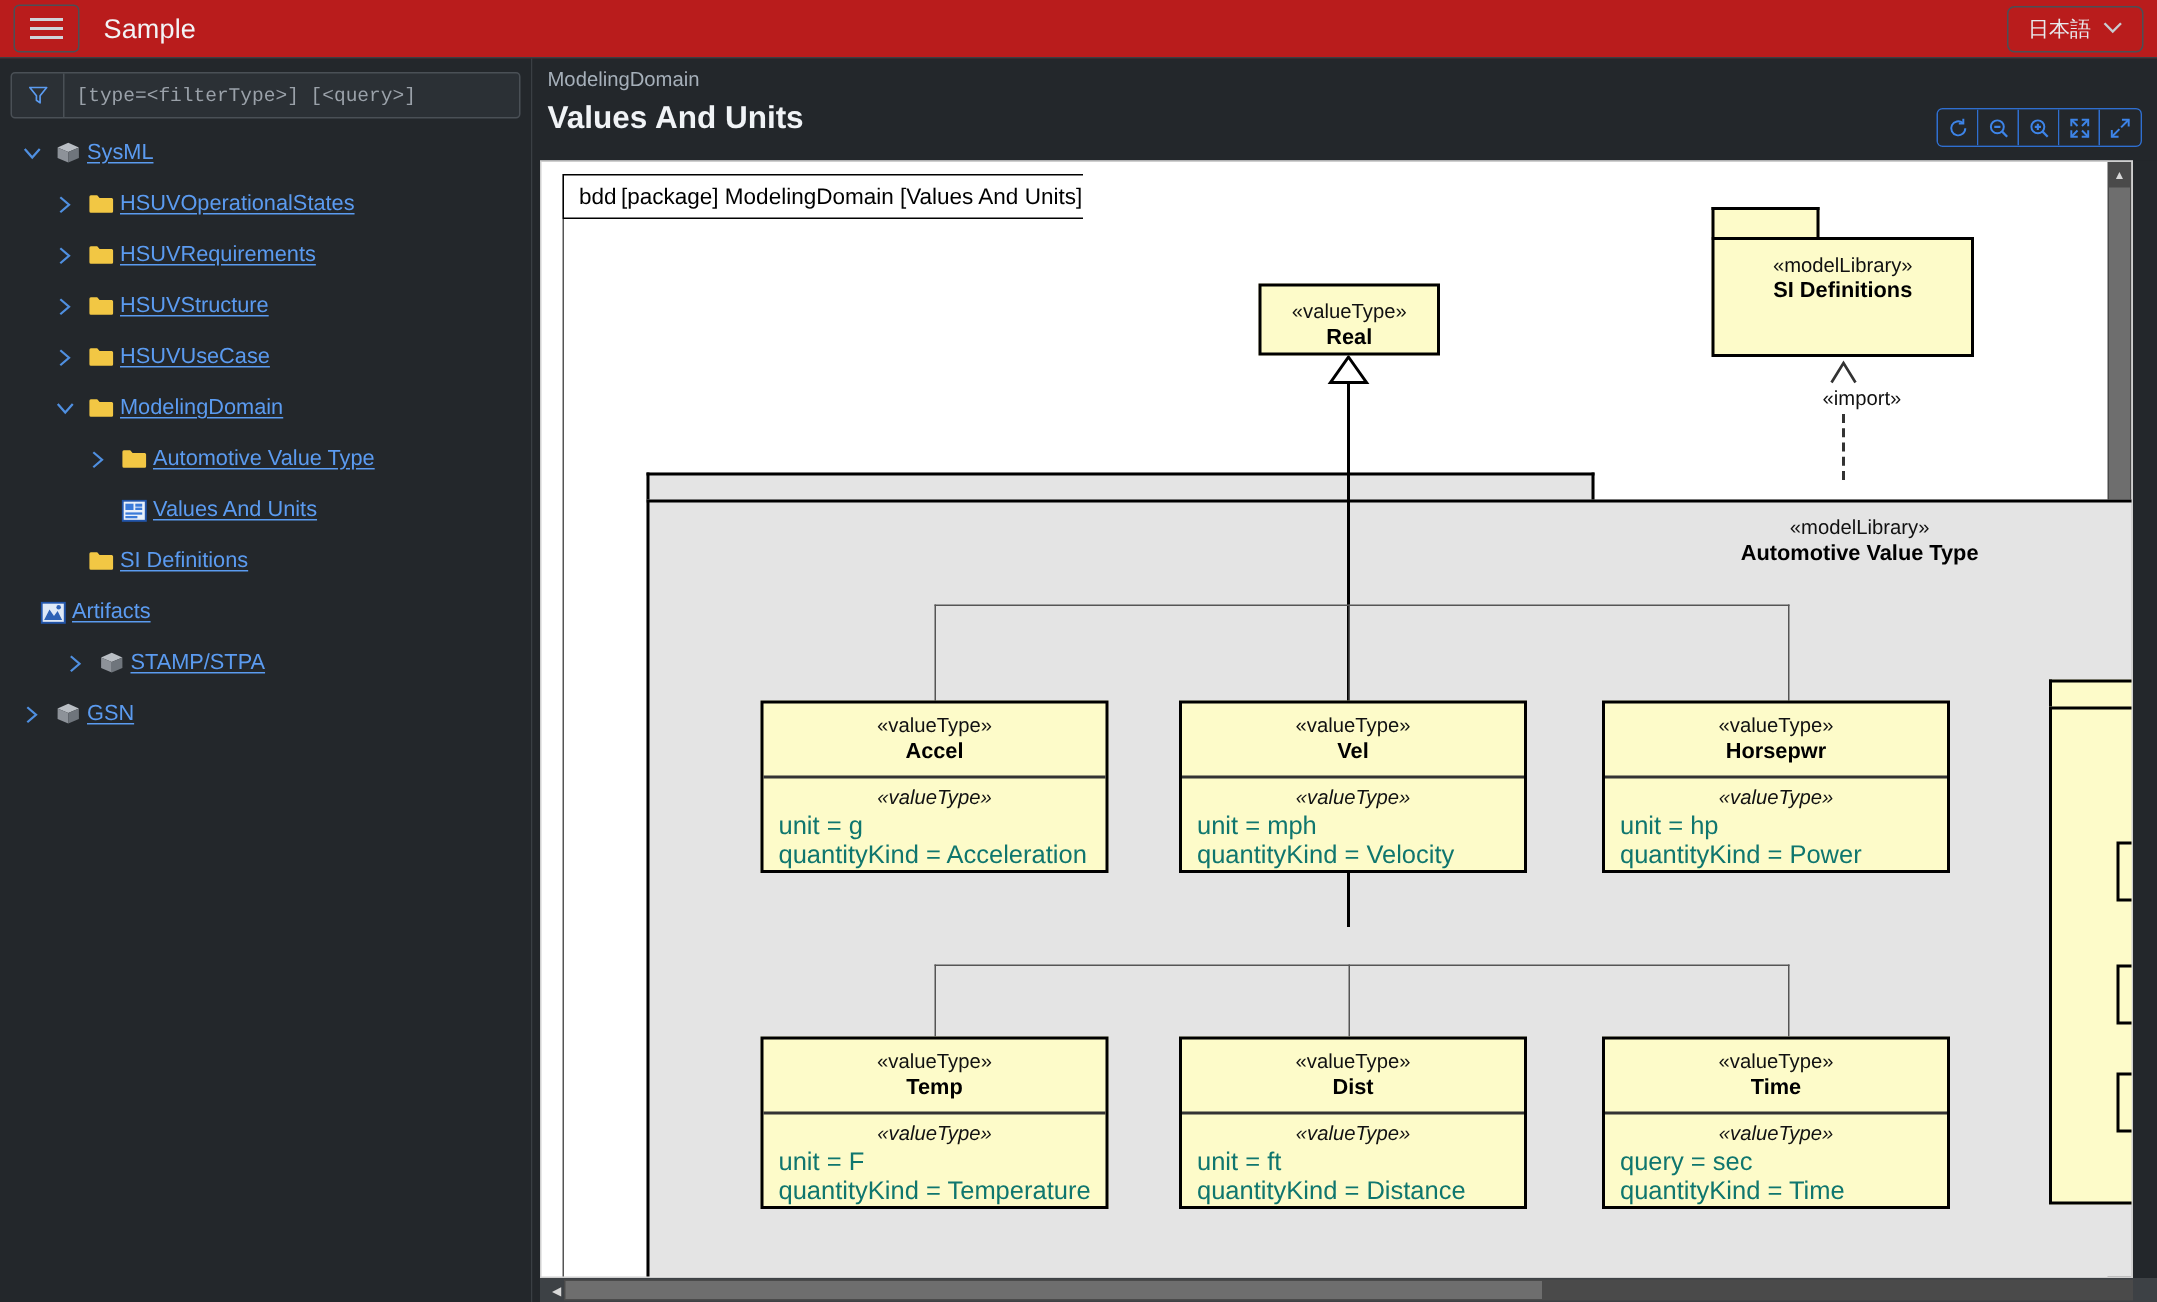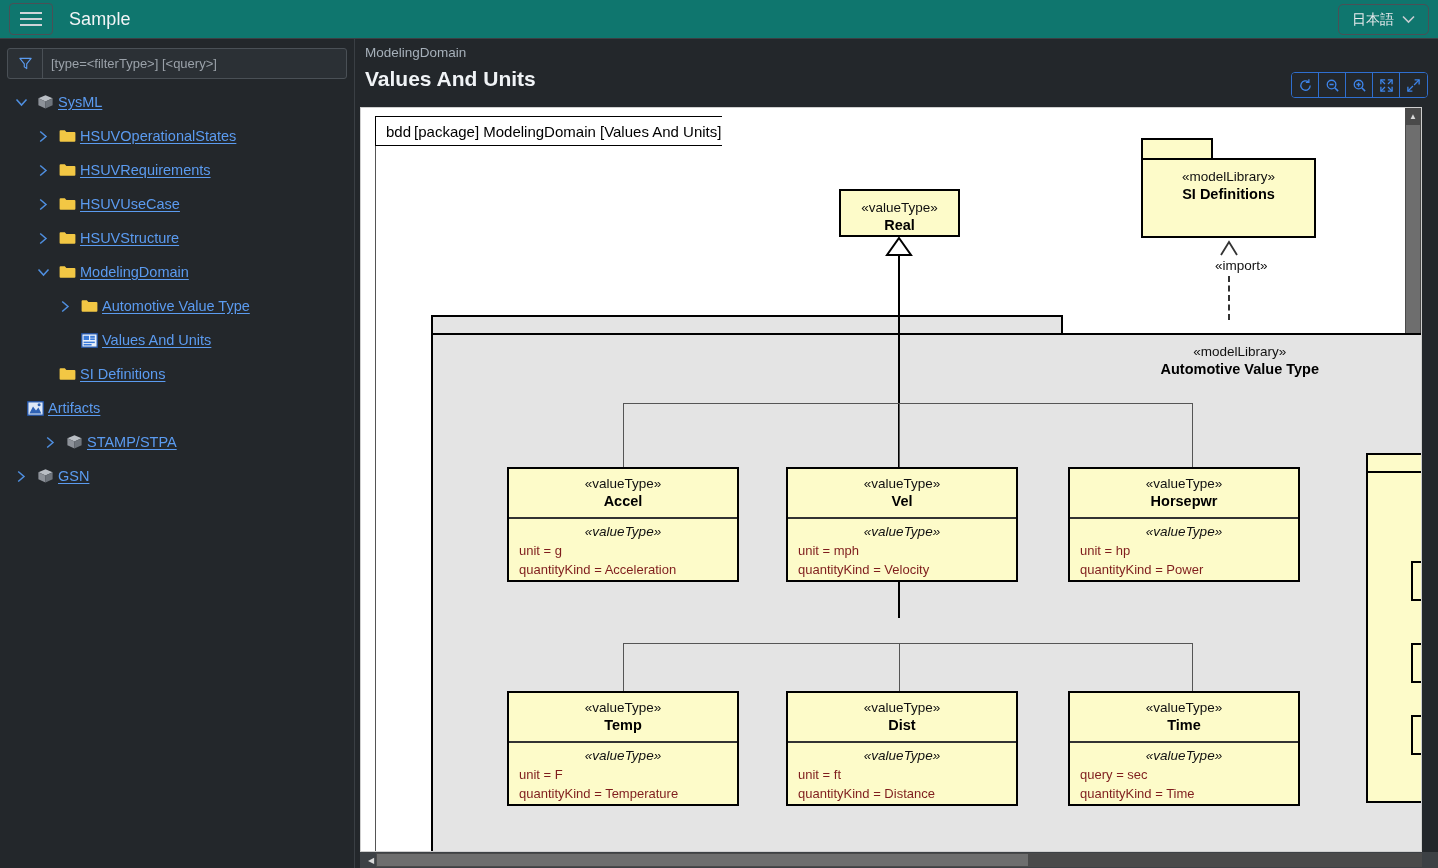--- a/index.html
+++ b/index.html
@@ -10,21 +10,21 @@
     background: #23272b;
     font-family: "Liberation Sans", sans-serif;
   }
 
   
   .app { position: relative; width: 1438px; height: 868px; background: #23272b; }
 
   
   .topbar {
     position: absolute; left: 0; top: 0; width: 1438px; height: 39px;
-    background: #0f766e;
+    background: #b91c1c;
     border-bottom: 1px solid #3a3f44;
     display: flex; align-items: center;
   }
   .hamburger {
     width: 44px; height: 32px; margin-left: 9px;
     border: 1px solid #4a5056; border-radius: 4px;
     display: flex; flex-direction: column; justify-content: center;
     align-items: center; gap: 4px; cursor: pointer; background: transparent;
   }
   .hamburger span { display: block; width: 22px; height: 2px; background: #cfd4d9; }
@@ -51,21 +51,21 @@
     display: flex; align-items: stretch;
     border: 1px solid #4a5056; border-radius: 3px; background: #2b3035;
   }
   .filter-icon {
     width: 35px; display: flex; align-items: center; justify-content: center;
     border-right: 1px solid #4a5056; cursor: pointer;
   }
   .filter-input {
     flex: 1; border: none; outline: none; background: transparent;
     color: #fca5a5; font-size: 13px; padding: 0 8px;
-    font-family: Liberation Sans, sans-serif;
+    font-family: Liberation Mono, monospace;
   }
   .filter-input::placeholder { color: #9aa1a9; }
 
   .tree { margin-top: 6px; }
   .tree-item {
     display: flex; align-items: center; height: 34px;
     cursor: pointer; white-space: nowrap;
   }
   .twisty {
     width: 22px; height: 100%; flex: 0 0 22px;
@@ -157,21 +157,21 @@
     border: 2px solid #000; z-index: 3;
   }
   .vt-head { padding: 6px 6px 7px 6px; text-align: center; }
   .vt-stereo { font-size: 13.5px; color: #111; line-height: 17px; }
   .vt-name { font-size: 14.5px; font-weight: bold; color: #000; line-height: 18px; }
   .vt-body { border-top: 2px solid #333; padding: 3px 0 6px 0; }
   .vt-body-stereo {
     text-align: center; font-style: italic; font-size: 13.5px;
     color: #111; line-height: 19px;
   }
-  .vt-attr { font-size: 13px; color: #7f1d1d; line-height: 19px; padding-left: 10px; }
+  .vt-attr { font-size: 17px; color: #0f766e; line-height: 19px; padding-left: 10px; }
 
   
   .pkg { position: absolute; z-index: 3; }
   .pkg-tab {
     position: absolute; top: 0; left: 0;
     background: #fdfbc9; border: 2px solid #000; border-bottom: none;
   }
   .pkg-body {
     position: absolute; left: 0; background: #fdfbc9;
     border: 2px solid #000;
@@ -322,34 +322,34 @@
           <div class="twisty">
             <svg width="11" height="13" viewBox="0 0 11 13">
               <path d="M2.2 1.5 L8 6.5 L2.2 11.5" stroke="#4f8fe0" stroke-width="1.5" fill="none"></path>
             </svg>
           </div>
           <div class="node-icon">
             <svg width="17" height="14" viewBox="0 0 17 14">
               <path d="M0.6 2.2 A1 1 0 0 1 1.6 1.2 H5.8 L7.4 3 H15.4 A1 1 0 0 1 16.4 4 V11.8 A1 1 0 0 1 15.4 12.8 H1.6 A1 1 0 0 1 0.6 11.8 Z" fill="#f2c744"></path>
             </svg>
           </div>
-          <span class="node-label">HSUVUseCase</span>
+          <span class="node-label">HSUVStructure</span>
         </div>
         <div class="tree-item" style="padding-left: 32px;">
           <div class="twisty">
             <svg width="11" height="13" viewBox="0 0 11 13">
               <path d="M2.2 1.5 L8 6.5 L2.2 11.5" stroke="#4f8fe0" stroke-width="1.5" fill="none"></path>
             </svg>
           </div>
           <div class="node-icon">
             <svg width="17" height="14" viewBox="0 0 17 14">
               <path d="M0.6 2.2 A1 1 0 0 1 1.6 1.2 H5.8 L7.4 3 H15.4 A1 1 0 0 1 16.4 4 V11.8 A1 1 0 0 1 15.4 12.8 H1.6 A1 1 0 0 1 0.6 11.8 Z" fill="#f2c744"></path>
             </svg>
           </div>
-          <span class="node-label">HSUVStructure</span>
+          <span class="node-label">HSUVUseCase</span>
         </div>
         <div class="tree-item" style="padding-left: 32px;">
           <div class="twisty">
             <svg width="13" height="11" viewBox="0 0 13 11">
               <path d="M1.5 2.4 L6.5 8 L11.5 2.4" stroke="#4f8fe0" stroke-width="1.5" fill="none"></path>
             </svg>
           </div>
           <div class="node-icon">
             <svg width="17" height="14" viewBox="0 0 17 14">
               <path d="M0.6 2.2 A1 1 0 0 1 1.6 1.2 H5.8 L7.4 3 H15.4 A1 1 0 0 1 16.4 4 V11.8 A1 1 0 0 1 15.4 12.8 H1.6 A1 1 0 0 1 0.6 11.8 Z" fill="#f2c744"></path>

